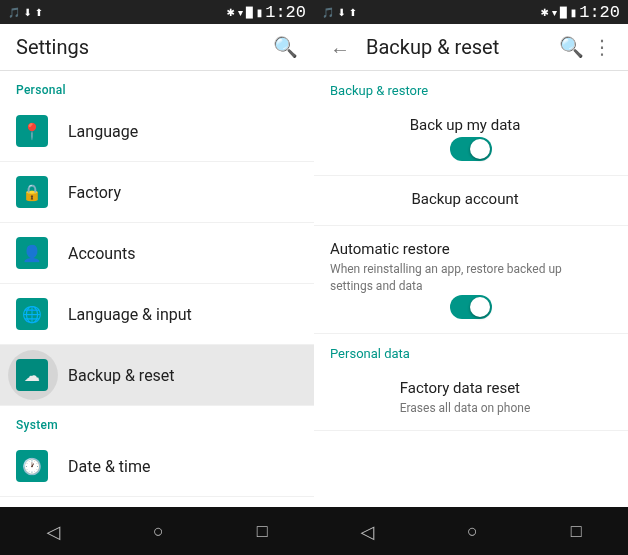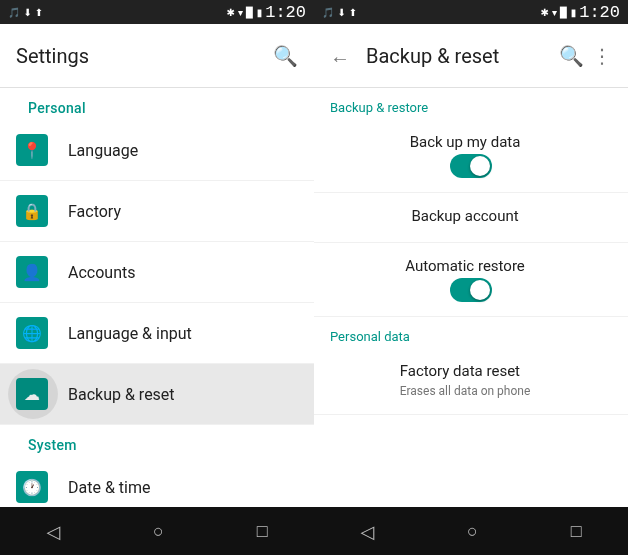--- a/index.html
+++ b/index.html
@@ -43,21 +43,21 @@
     }
     .status-time {
       color: #fff;
       font-size: 17px;
       font-weight: 500;
       font-family: Liberation Mono, monospace;
     }
 
     
     .app-bar {
-      height: 64px;
+      height: 47px;
       background: #fff;
       display: flex;
       align-items: center;
       padding: 0 16px;
       flex-shrink: 0;
       border-bottom: 1px solid #e0e0e0;
     }
     .app-bar-title {
       font-size: 20px;
       color: #212121;
@@ -79,25 +79,24 @@
 
     
     .settings-list {
       flex: 1;
       overflow-y: auto;
       background: #fff;
     }
 
     .section-header {
       padding: 12px 16px 4px 16px;
-      font-size: 14px;
+      font-size: 12px;
       color: #009688;
       font-weight: 500;
       letter-spacing: 0.3px;
-      margin-left: 12px;
     }
 
     .settings-item {
       display: flex;
       align-items: center;
       padding: 14px 16px;
       border-bottom: 1px solid #f0f0f0;
       cursor: pointer;
       position: relative;
     }
@@ -329,20 +328,21 @@
 
     <div class="detail-item">
       <div class="detail-item-content">
         <div class="detail-item-title">Backup account</div>
       </div>
     </div>
 
     <div class="detail-item">
       <div class="detail-item-content">
         <div class="detail-item-title">Automatic restore</div>
+        <div class="detail-item-subtitle">When reinstalling an app, restore backed up settings and data</div>
       </div>
       <div class="toggle"></div>
     </div>
 
     <div class="detail-section-header">Personal data</div>
 
     <div class="detail-item">
       <div class="detail-item-content">
         <div class="detail-item-title">Factory data reset</div>
         <div class="detail-item-subtitle">Erases all data on phone</div>

